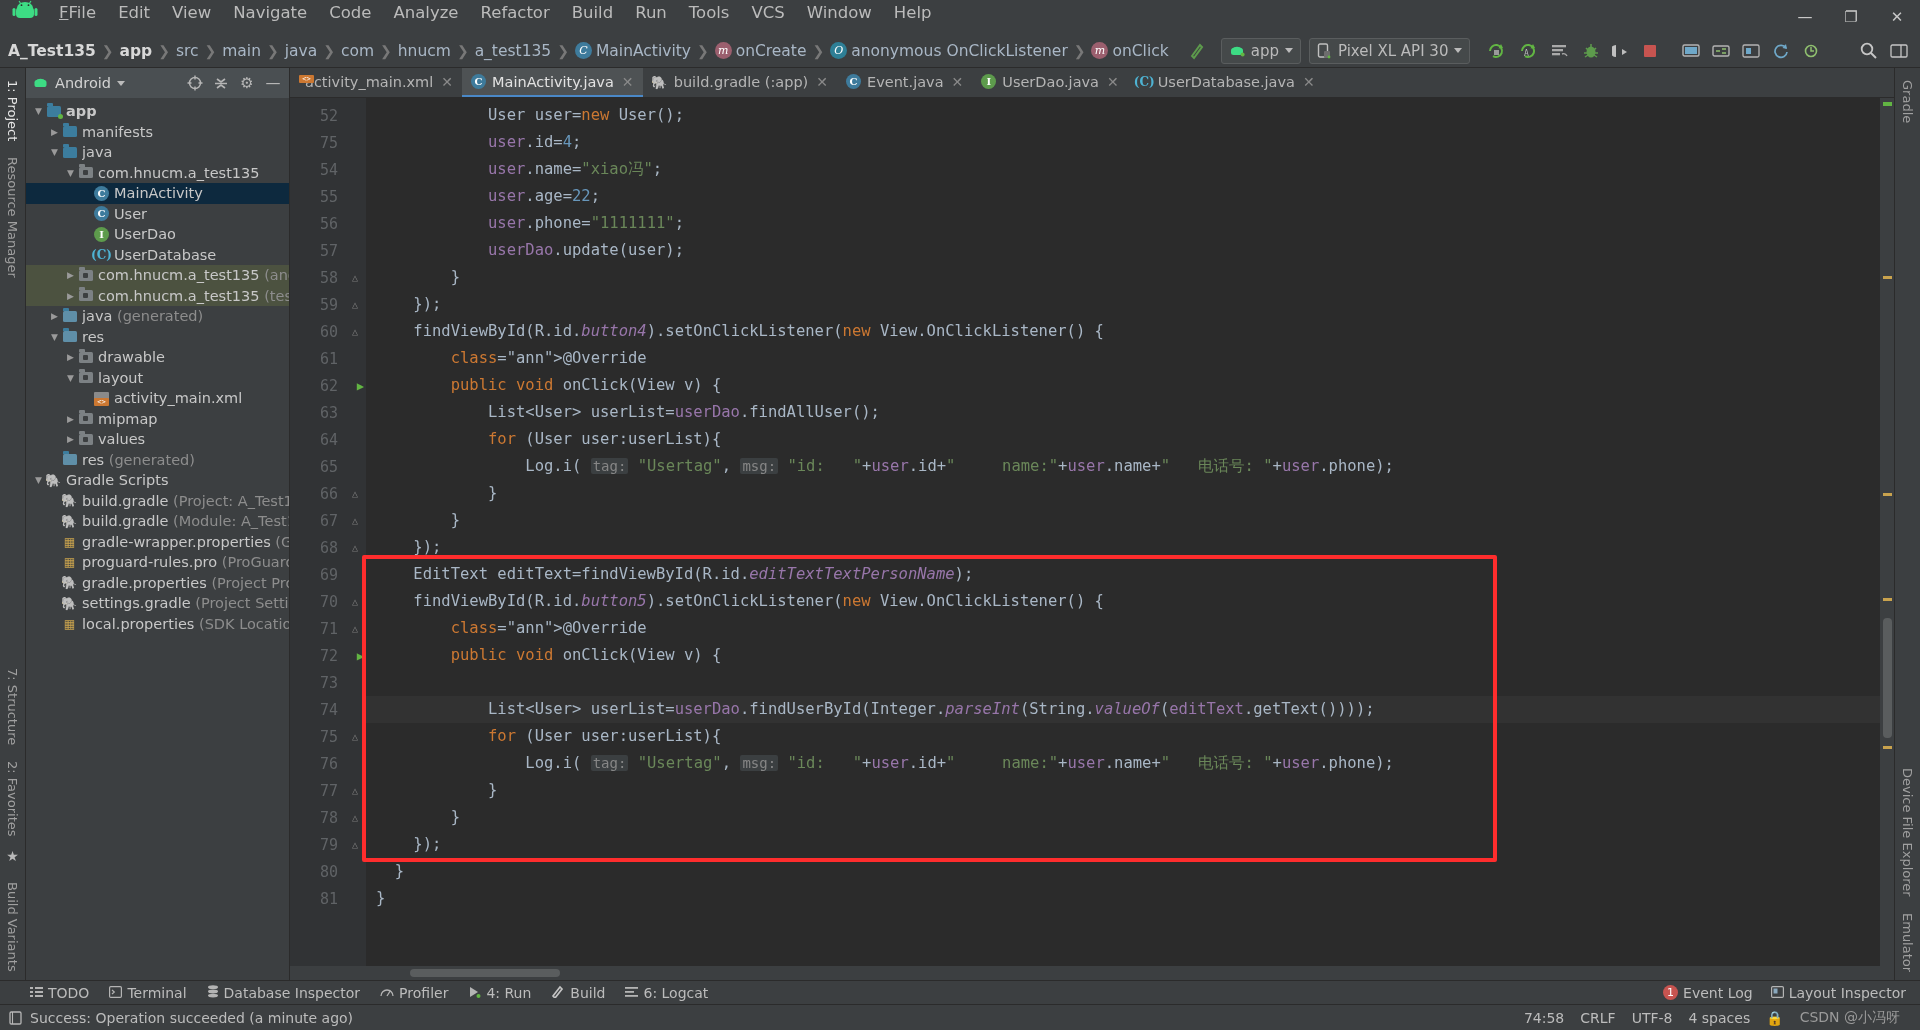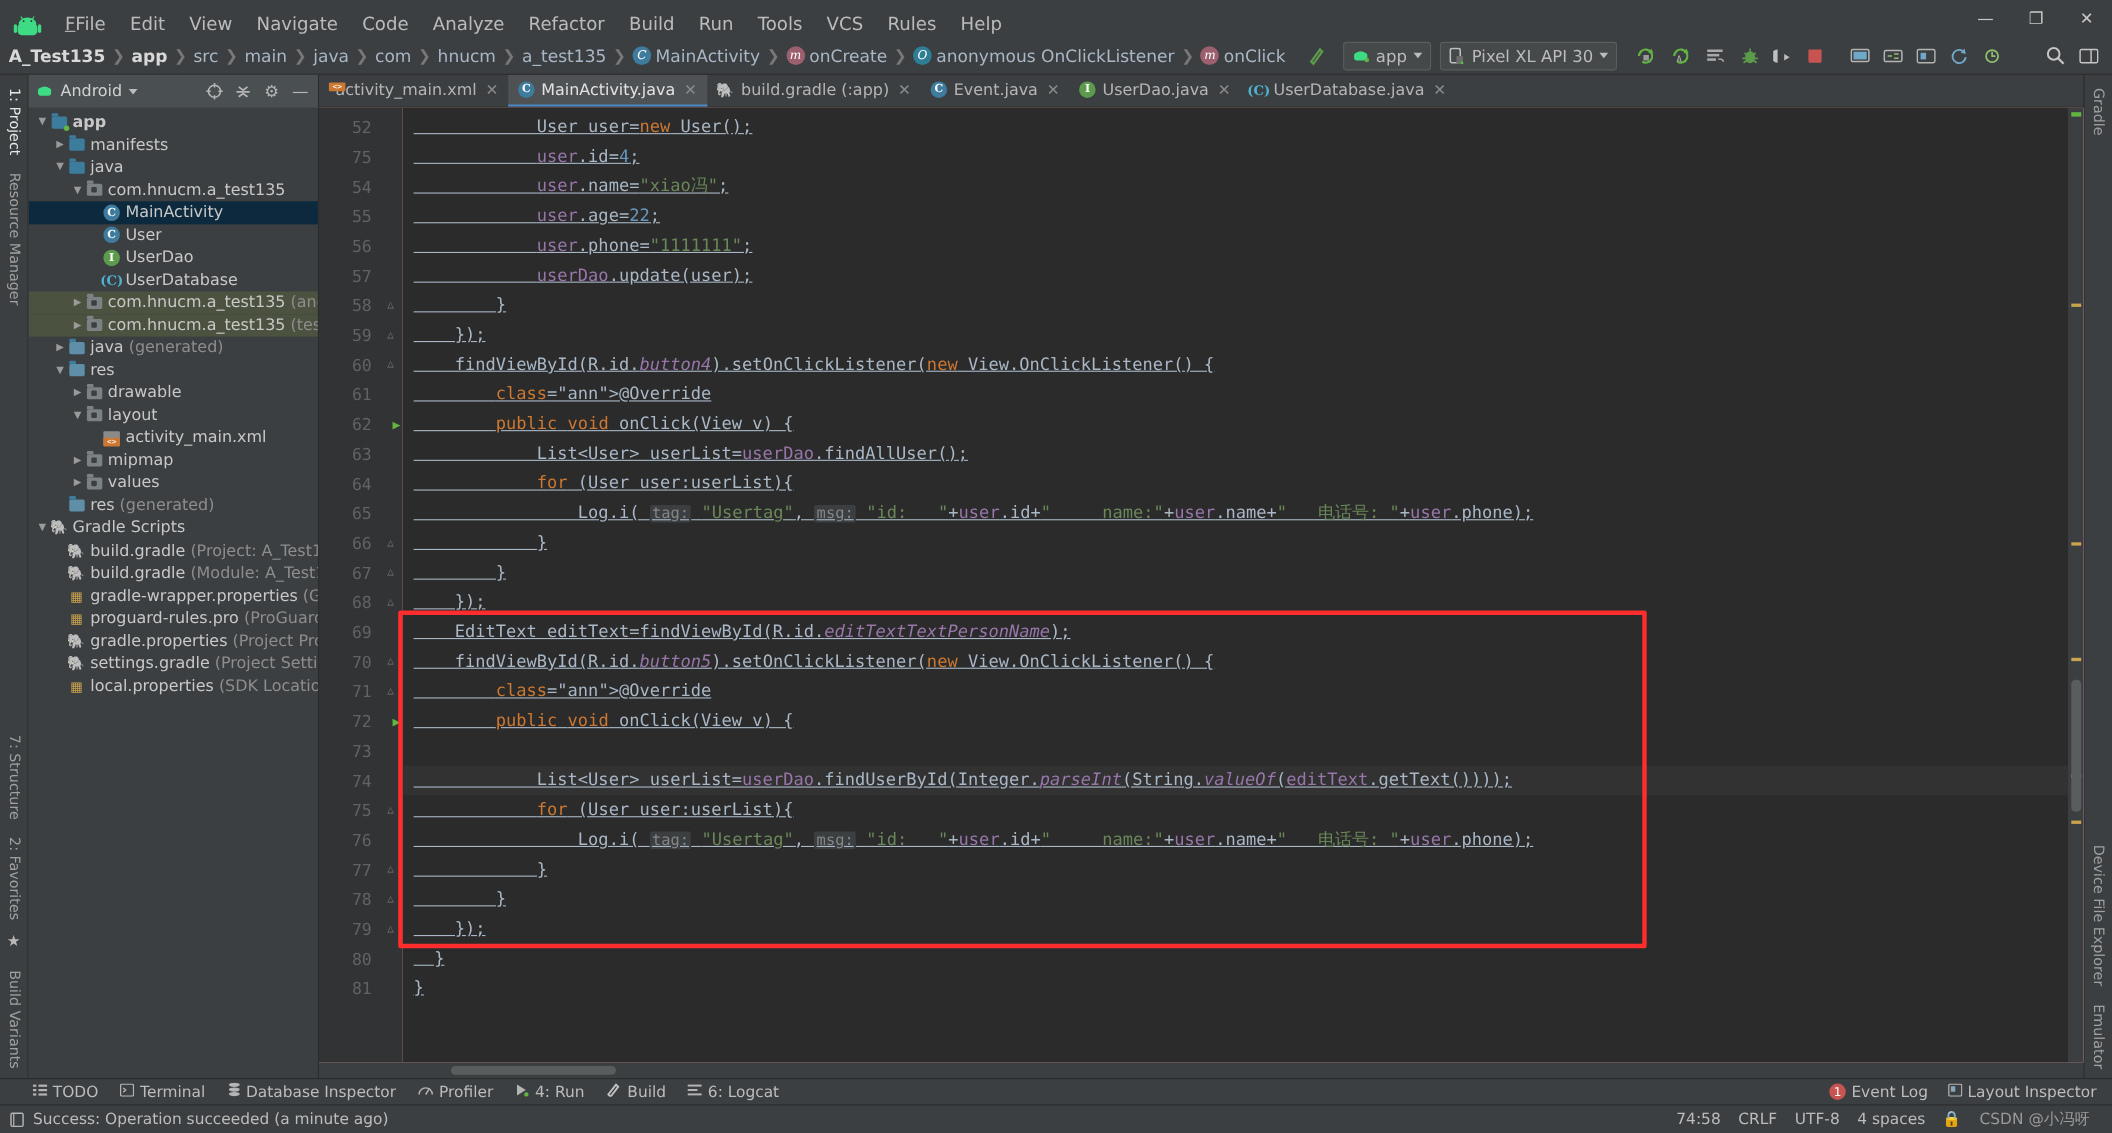--- a/index.html
+++ b/index.html
@@ -7,21 +7,21 @@
     margin: 0; padding: 0;
     width: 1920px; height: 1030px;
     background: #3c3f41;
     font-family: "DejaVu Sans", "Liberation Sans", sans-serif;
     overflow: hidden;
   }
   body { position: relative; }
 
   
   #menubar {
-    height: 34px; background: #3c3f41; display: flex; align-items: flex-end;
+    height: 34px; background: #3c3f41; display: flex; align-items: flex-start;
     padding-left: 6px; position: relative;
   }
   .android-logo { width: 26px; height: 20px; position: relative; margin: 0 10px 0 6px; }
   .android-logo svg { display:block; }
   .menu-item {
     color: #bbbbbb; font-size: 16.5px; padding: 3px 11px; cursor: default;
     white-space: nowrap;
   }
   .menu-item u { text-decoration: underline; }
   #window-title {
@@ -133,21 +133,21 @@
     padding-top: 4px;
   }
   .gline { height: 27px; display:flex; align-items:center; justify-content:flex-end; padding-right: 28px; position: relative;}
   .gline .fold { position:absolute; right: 8px; color:#787878; font-size:10px;}
   .gline .runmark { position:absolute; right: 2px; color:#62b543; font-size:12px;}
   #code {
     flex: 1; padding-top: 4px; position: relative; overflow: hidden;
     font-family: "DejaVu Sans Mono","Liberation Mono",monospace; font-size: 15.5px;
     color: #a9b7c6; white-space: pre; background: #2b2b2b;
   }
-  .cline { height: 27px; line-height: 27px; padding-left: 10px; position: relative; text-decoration: underline; }
+  .cline { height: 27px; line-height: 27px; padding-left: 10px; position: relative; }
   .cline.cur { background: #323232; }
   .kw { color: #cc7832; }
   .num { color: #6897bb; }
   .str { color: #6a8759; }
   .fld { color: #9876aa; }
   .ital { color: #9876aa; font-style: italic; text-align: center; }
   .hint { background: #3b3f41; color: #868686; border-radius: 2px; padding: 0 2px; font-size: 14px;}
   
   #redbox {
     position: absolute; border: 4px solid #ff2d2d; border-radius: 2px; pointer-events: none;
@@ -203,21 +203,21 @@
   <div class="menu-item"><span>Edit</span></div>
   <div class="menu-item"><span>View</span></div>
   <div class="menu-item"><span>Navigate</span></div>
   <div class="menu-item"><span>Code</span></div>
   <div class="menu-item"><span>Analyze</span></div>
   <div class="menu-item"><span>Refactor</span></div>
   <div class="menu-item"><span>Build</span></div>
   <div class="menu-item"><span>Run</span></div>
   <div class="menu-item"><span>Tools</span></div>
   <div class="menu-item"><span>VCS</span></div>
-  <div class="menu-item"><span>Rules</span></div>
+  <div class="menu-item"><span>Window</span></div>
   <div class="menu-item"><span>Help</span></div>
   <div id="win-buttons">
     <div class="win-btn">—</div>
     <div class="win-btn">❐</div>
     <div class="win-btn close">✕</div>
   </div>
 </div>
 
 <div id="navbar">
   <div class="crumb bold">

